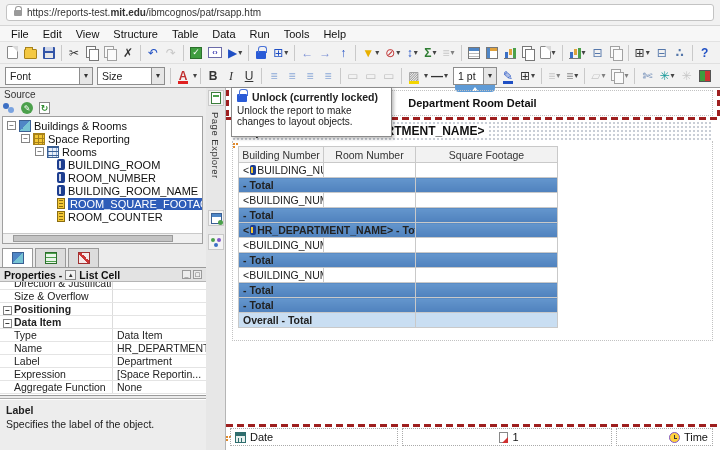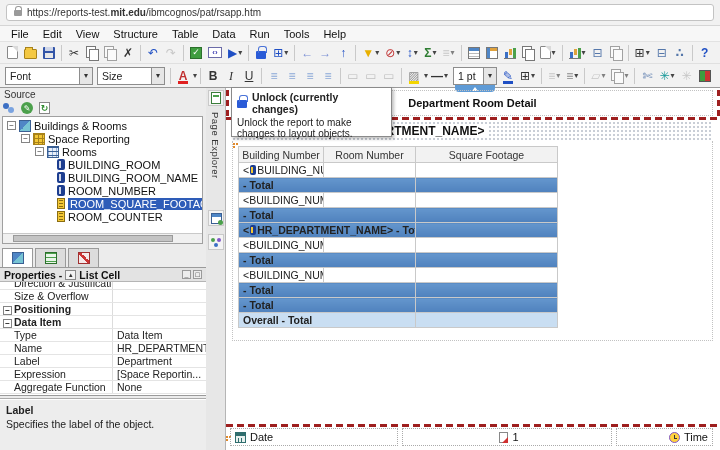--- a/index.html
+++ b/index.html
@@ -424,25 +424,25 @@
           <span class="exp">−</span>
           <span class="ico-qs"></span>
           <span>Rooms</span>
         </div>
       <div class="trow" style="padding-left:52px">
           <span class="ico-qi"></span>
           <span>BUILDING_ROOM</span>
         </div>
       <div class="trow" style="padding-left:52px">
           <span class="ico-qi"></span>
-          <span>BUILDING_ROOM_NAME</span>
+          <span>ROOM_NUMBER</span>
         </div>
       <div class="trow" style="padding-left:52px">
           <span class="ico-qi"></span>
-          <span>ROOM_NUMBER</span>
+          <span>BUILDING_ROOM_NAME</span>
         </div>
       <div class="trow" style="padding-left:52px">
           <span class="ico-ms"></span>
           <span class="tsel">ROOM_SQUARE_FOOTAGE</span>
         </div>
       <div class="trow" style="padding-left:52px">
           <span class="ico-ms"></span>
           <span>ROOM_COUNTER</span>
         </div>
     </div>
@@ -620,17 +620,17 @@
       <span>1</span>
     </div>
   <div class="abs fcell" id="footTime">
       <span class="ico-clock"></span>
       <span>Time</span>
     </div>
 
   <div class="abs" id="tooltip">
     <div class="tt">
         <span class="plock" style="margin-top:2px"></span>
-        <span>Unlock (currently changes)</span>
+        <span>Unlock (currently locked)</span>
       </div>
     <div>Unlock the report to make changes to layout objects.</div>
   </div>
 </div>
 
 </body></html>

